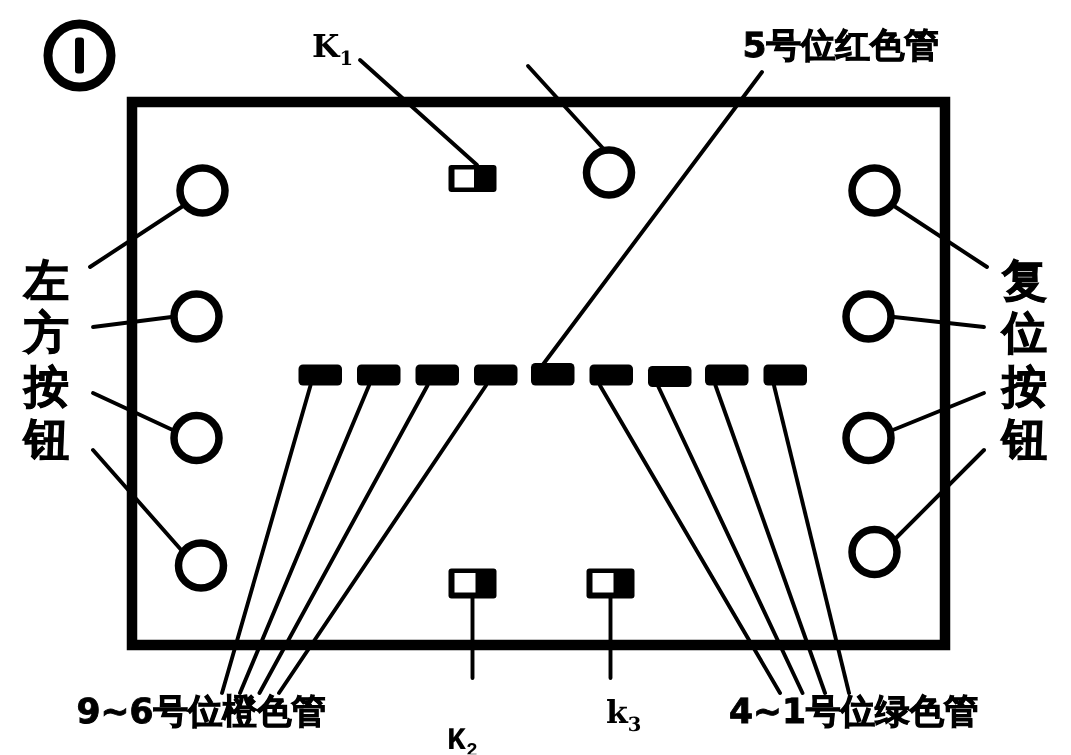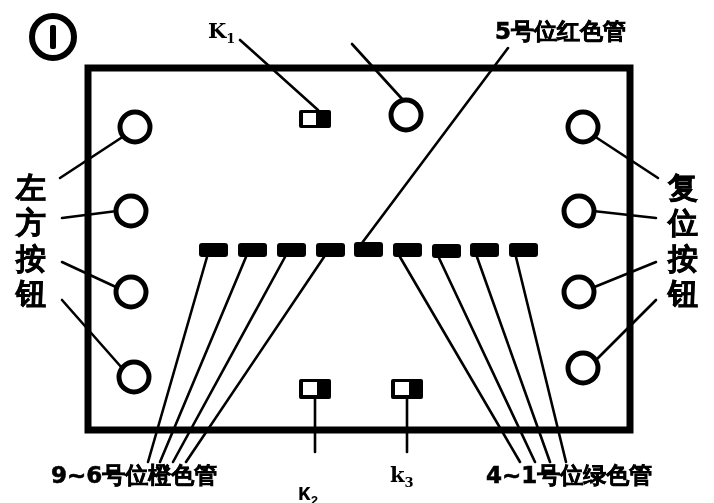--- a/index.html
+++ b/index.html
@@ -154,17 +154,17 @@
   <div class="lbl cn" style="left:459px; top:20px;margin-left:36px;">5号位红色管</div>
 
   <div class="lbl cn cn-v" style="left:16px; top:170px;">左方按钮</div>
 
   <div class="lbl cn cn-v" style="left:668px; top:170px;">复位按钮</div>
 
   <div class="lbl cn" style="left:20px; top:464px;margin-left:31px;">9~6号位橙色管</div>
 
   <div class="lbl kk" style="left:298px; top:484px;font-family:Liberation Mono, monospace;"><span>K</span><sub>2</sub></div>
 
-  <div class="lbl kk" style="left:390px; top:464px;"><span>k</span><sub>3</sub></div>
+  <div class="lbl kk" style="left:404px; top:464px;"><span>k</span><sub>3</sub></div>
 
   <div class="lbl cn" style="left:486px; top:464px;">4~1号位绿色管</div>
 
 </div>
 
 </body></html>

